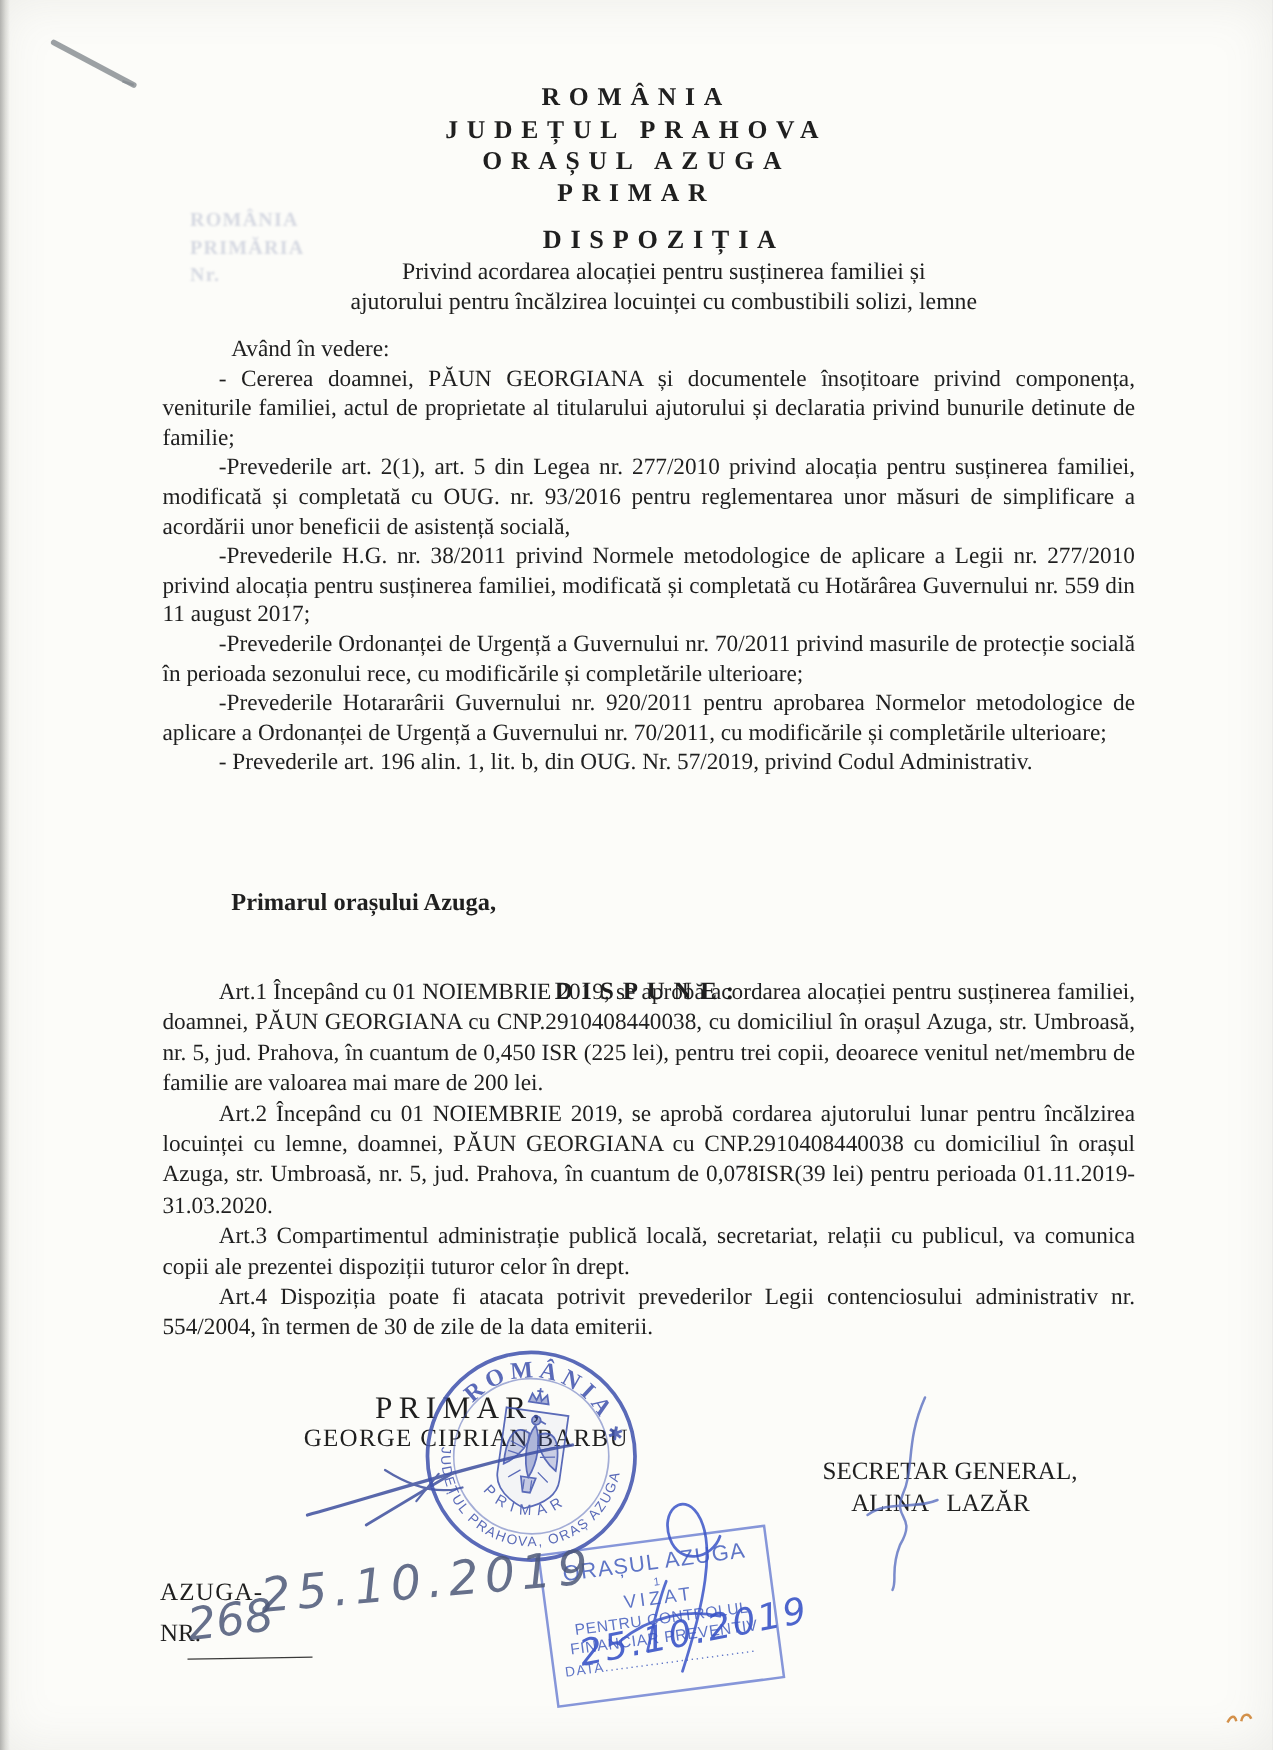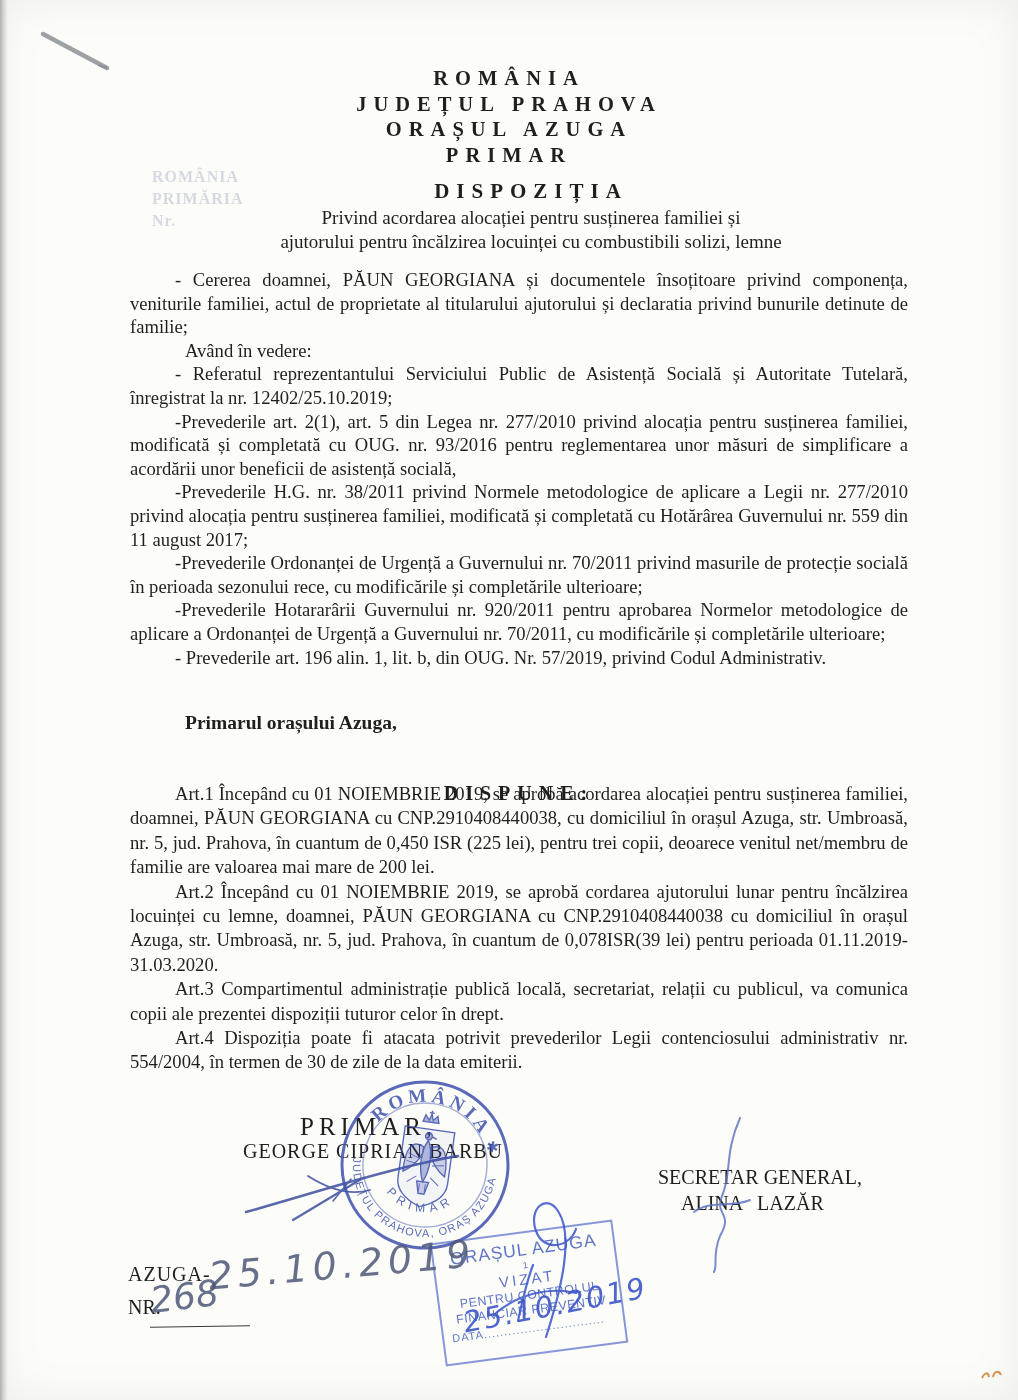--- a/index.html
+++ b/index.html
@@ -137,23 +137,22 @@
 
   <div class="title-block">
     <div class="doc-title">DISPOZIȚIA</div>
     <div class="subtitle">
       <div>Privind  acordarea  alocației  pentru  susținerea  familiei  și</div>
       <div>ajutorului pentru încălzirea locuinței cu  combustibili solizi, lemne</div>
     </div>
   </div>
 
   <div class="preamble">
+    <p class="p intro">Având în vedere:</p>
     <p class="p">- Cererea doamnei,  PĂUN GEORGIANA și  documentele însoțitoare privind componența, veniturile familiei,  actul de proprietate al titularului ajutorului și declaratia privind bunurile detinute de familie;</p>
-    <p class="p intro">Având în vedere:</p>
-    <p class="p">- Referatul reprezentantului Serviciului Public de Asistență Socială și Autoritate Tutelară, înregistrat la nr. 12402/25.10.2019;</p>
     <p class="p">-Prevederile art. 2(1), art. 5 din Legea  nr. 277/2010 privind alocația pentru susținerea familiei, modificată și completată  cu OUG. nr. 93/2016 pentru reglementarea unor măsuri de simplificare a acordării unor beneficii de asistență socială,</p>
     <p class="p">-Prevederile  H.G. nr. 38/2011 privind Normele metodologice de aplicare a Legii nr. 277/2010 privind  alocația pentru  susținerea familiei, modificată și completată cu Hotărârea Guvernului nr. 559 din 11 august 2017;</p>
     <p class="p">-Prevederile Ordonanței de Urgență  a Guvernului nr. 70/2011 privind masurile de protecție socială în perioada sezonului rece, cu modificările și completările ulterioare;</p>
     <p class="p">-Prevederile Hotararârii Guvernului nr. 920/2011 pentru aprobarea   Normelor metodologice de aplicare  a  Ordonanței de Urgență a Guvernului  nr. 70/2011, cu modificările și completările ulterioare;</p>
     <p class="p">- Prevederile art. 196 alin. 1, lit. b, din   OUG. Nr. 57/2019, privind Codul Administrativ.</p>
   </div>
 
   <div class="decree-intro">Primarul orașului Azuga,</div>
   <div class="dispune">DISPUNE:</div>
 

